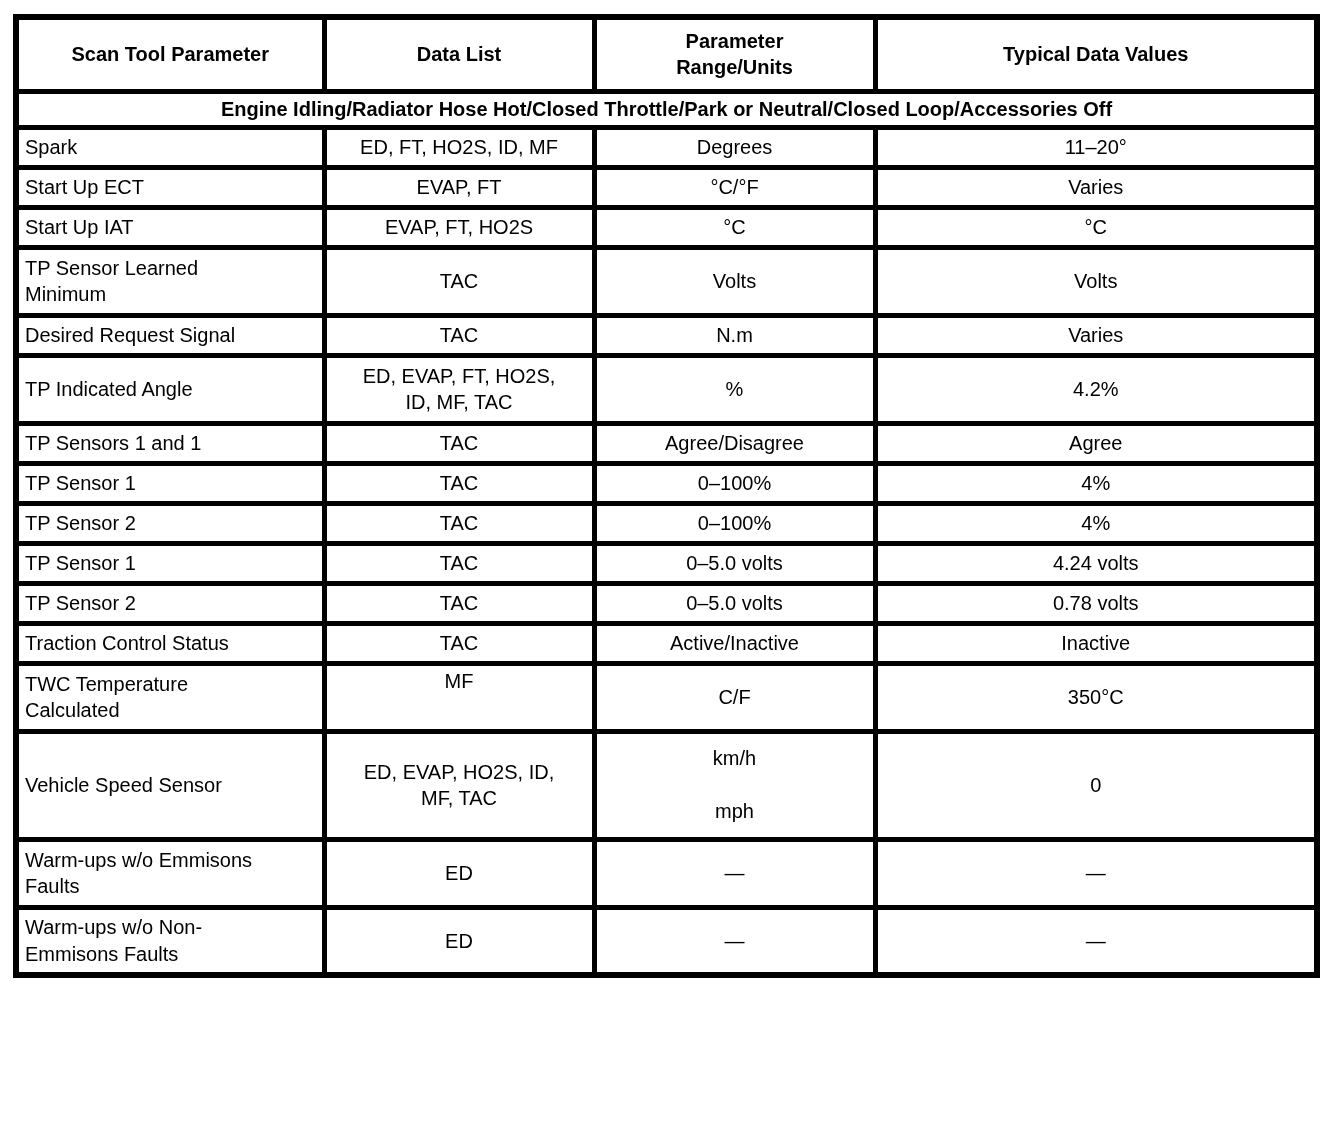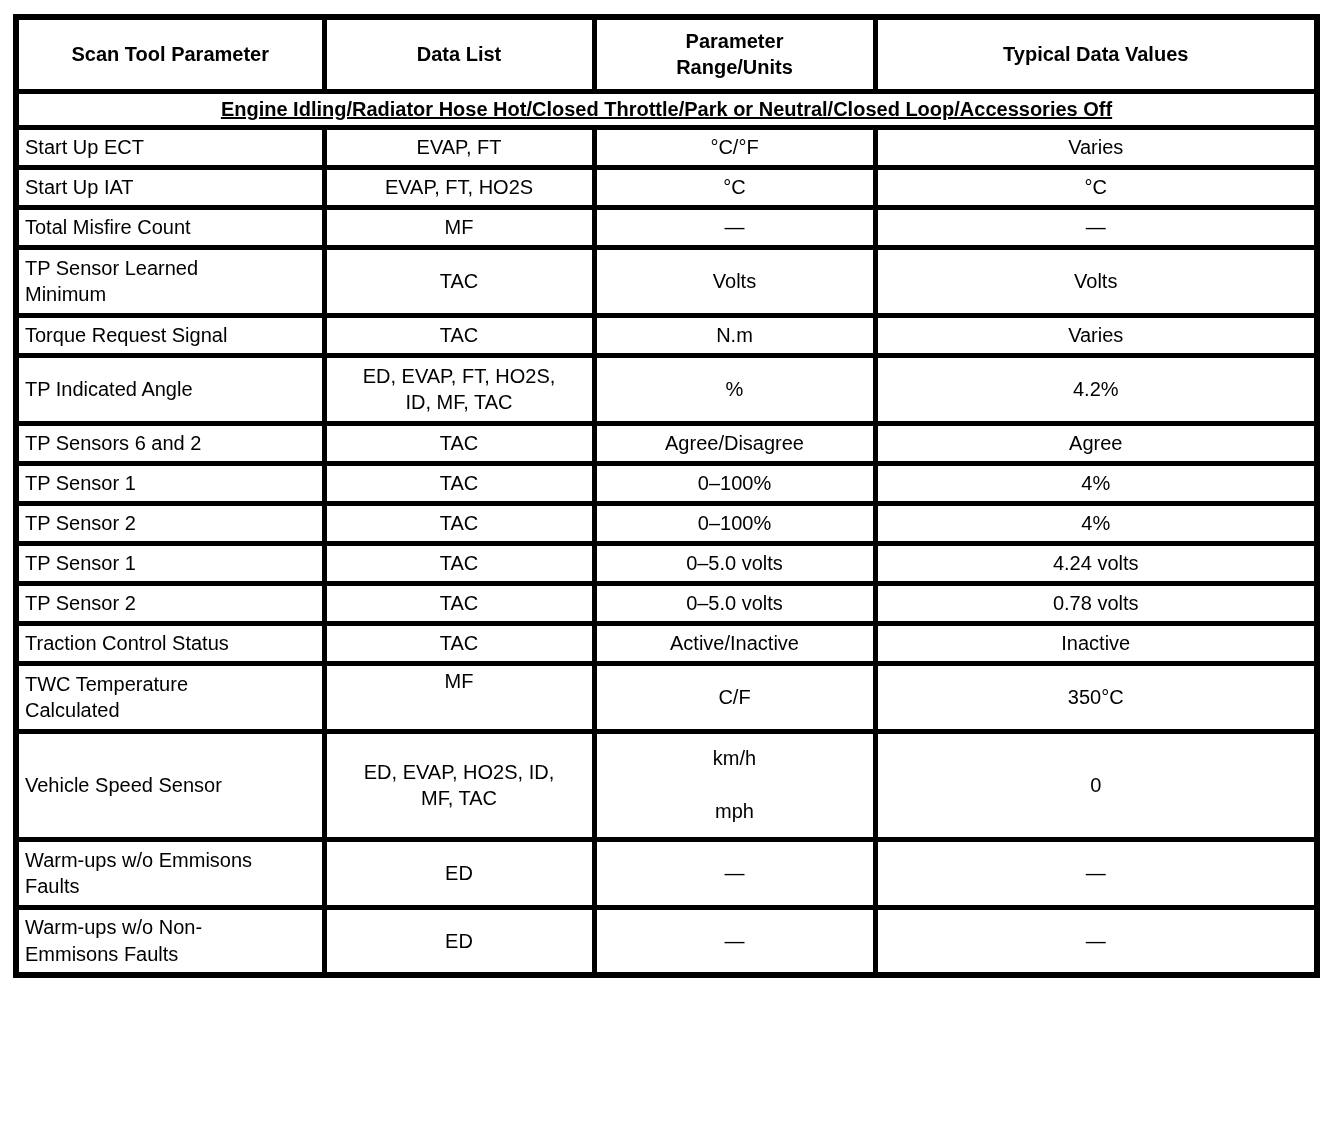--- a/index.html
+++ b/index.html
@@ -29,21 +29,21 @@
     padding: 2px 5px;
     overflow: hidden;
     white-space: pre-line;
     vertical-align: middle;
     text-align: center;
   }
   .scan-table th {
     font-weight: bold;
   }
   tr.header-row { height: 74px; }
-  tr.condition-row { height: 36px; text-decoration: underline; }
+  tr.condition-row { height: 36px; }
   tr.condition-row td { font-weight: bold; }
   tr.r { height: 40px; }
   tr.r-tall { height: 68px; }
   tr.r-vss { height: 108px; }
   td.param-cell {
     text-align: left;
     padding-left: 6px;
   }
   td.valign-top { vertical-align: top; }
 </style>
@@ -66,59 +66,59 @@
 Range/Units</th>
         <th>Typical Data Values</th>
       </tr>
     </thead>
     <tbody>
       <tr class="condition-row">
         <td colspan="4">Engine Idling/Radiator Hose Hot/Closed Throttle/Park or Neutral/Closed Loop/Accessories Off</td>
       </tr>
 
       <tr class="r">
+        <td class="param-cell">Spark</td>
+        <td>ED, FT, HO2S, ID, MF</td>
+        <td>Degrees</td>
+        <td>11–20°</td>
+      </tr>
+      <tr class="r">
         <td class="param-cell">Start Up ECT</td>
         <td>EVAP, FT</td>
         <td>°C/°F</td>
         <td>Varies</td>
       </tr>
       <tr class="r">
         <td class="param-cell">Start Up IAT</td>
         <td>EVAP, FT, HO2S</td>
         <td>°C</td>
         <td>°C</td>
       </tr>
-      <tr class="r">
-        <td class="param-cell">Total Misfire Count</td>
-        <td>MF</td>
-        <td>—</td>
-        <td>—</td>
-      </tr>
       <tr class="r-tall">
         <td class="param-cell">TP Sensor Learned
 Minimum</td>
         <td>TAC</td>
         <td>Volts</td>
         <td>Volts</td>
       </tr>
       <tr class="r">
-        <td class="param-cell">Torque Request Signal</td>
+        <td class="param-cell">Desired Request Signal</td>
         <td>TAC</td>
         <td>N.m</td>
         <td>Varies</td>
       </tr>
       <tr class="r-tall">
         <td class="param-cell">TP Indicated Angle</td>
         <td>ED, EVAP, FT, HO2S,
 ID, MF, TAC</td>
         <td>%</td>
         <td>4.2%</td>
       </tr>
       <tr class="r">
-        <td class="param-cell">TP Sensors 6 and 2</td>
+        <td class="param-cell">TP Sensors 1 and 1</td>
         <td>TAC</td>
         <td>Agree/Disagree</td>
         <td>Agree</td>
       </tr>
       <tr class="r">
         <td class="param-cell">TP Sensor 1</td>
         <td>TAC</td>
         <td>0–100%</td>
         <td>4%</td>
       </tr>

